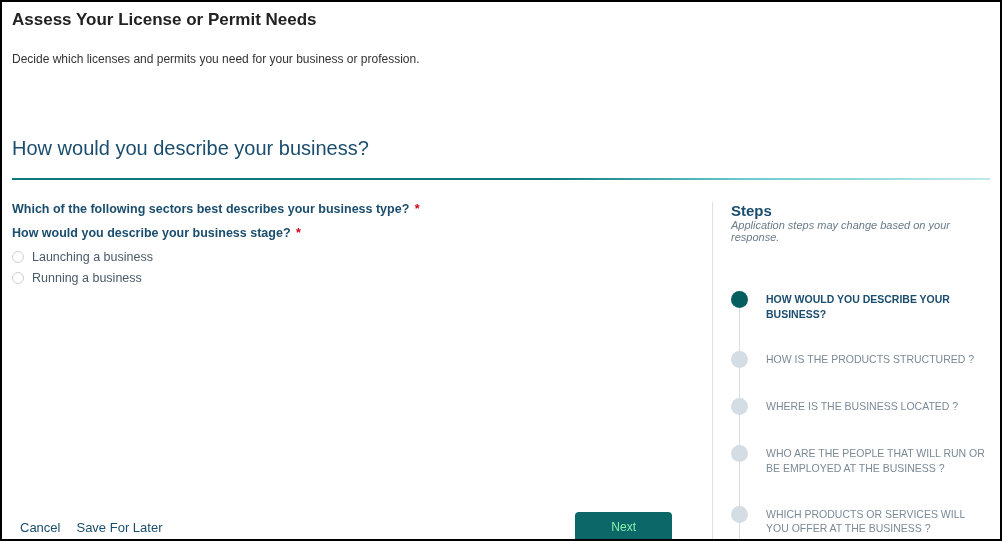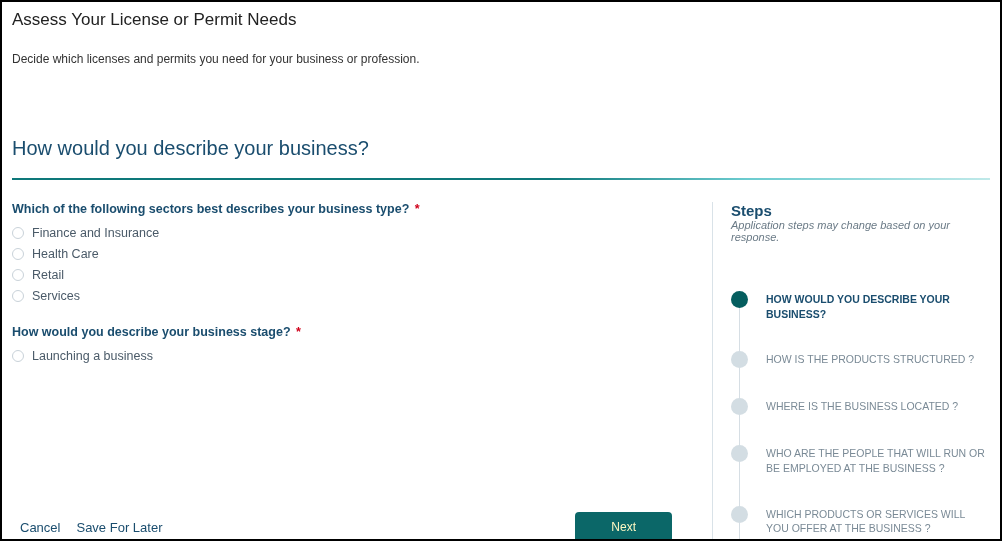--- a/index.html
+++ b/index.html
@@ -8,21 +8,21 @@
       background: #fff;
       color: #222;
       width: 1002px;
       height: 541px;
       border: 2px solid #000;
       padding: 8px 10px 10px 10px;
       position: relative;
     }
     .page-title {
       font-size: 17px;
-      font-weight: 400;
+      font-weight: 700;
       color: #222;
       margin-bottom: 22px;
     }
     .page-subtitle {
       font-size: 12px;
       color: #333;
       margin-bottom: 71px;
     }
     .section-heading {
       font-size: 20px;
@@ -137,21 +137,21 @@
       color: #1a4d6e;
       background: none;
       border: none;
       cursor: pointer;
       margin-right: 16px;
       text-align: center;
     }
     .spacer { flex: 1; }
     .primary-btn {
       background: #0b6768;
-      color: #fef9c3;
+      color: #86efac;
       border: none;
       border-radius: 4px;
       font-size: 12px;
       padding: 8px 36px;
       cursor: pointer;
     }
     .left-col-inner {
       height: 340px;
       position: relative;
     }
@@ -166,48 +166,34 @@
 <div class="divider-gradient"></div>
 
 <div class="main-wrap">
   <div class="left-col">
     <div class="left-col-inner">
 
       <div class="question-label">
         <span>Which of the following sectors best describes your business type?</span>
         <span class="req">*</span>
       </div>
-      <div class="radio-group">
-        <label class="radio-item">
-          <span class="radio-circle"></span>
-          <span>Finance and Insurance</span>
-        </label>
-        <label class="radio-item">
-          <span class="radio-circle"></span>
-          <span>Health Care</span>
-        </label>
-        <label class="radio-item">
-          <span class="radio-circle"></span>
-          <span>Retail</span>
-        </label>
-        <label class="radio-item">
-          <span class="radio-circle"></span>
-          <span>Services</span>
-        </label>
-      </div>
 
       <div class="question-label">
         <span>How would you describe your business stage?</span>
         <span class="req">*</span>
       </div>
       <div class="radio-group">
         <label class="radio-item">
           <span class="radio-circle"></span>
           <span>Launching a business</span>
         </label>
+        <label class="radio-item">
+          <span class="radio-circle"></span>
+          <span>Running a business</span>
+        </label>
       </div>
 
       <div class="footer-actions">
         <button class="link-btn">Cancel</button>
         <button class="link-btn">Save For Later</button>
         <span class="spacer"></span>
         <button class="primary-btn">Next</button>
       </div>
 
     </div>

